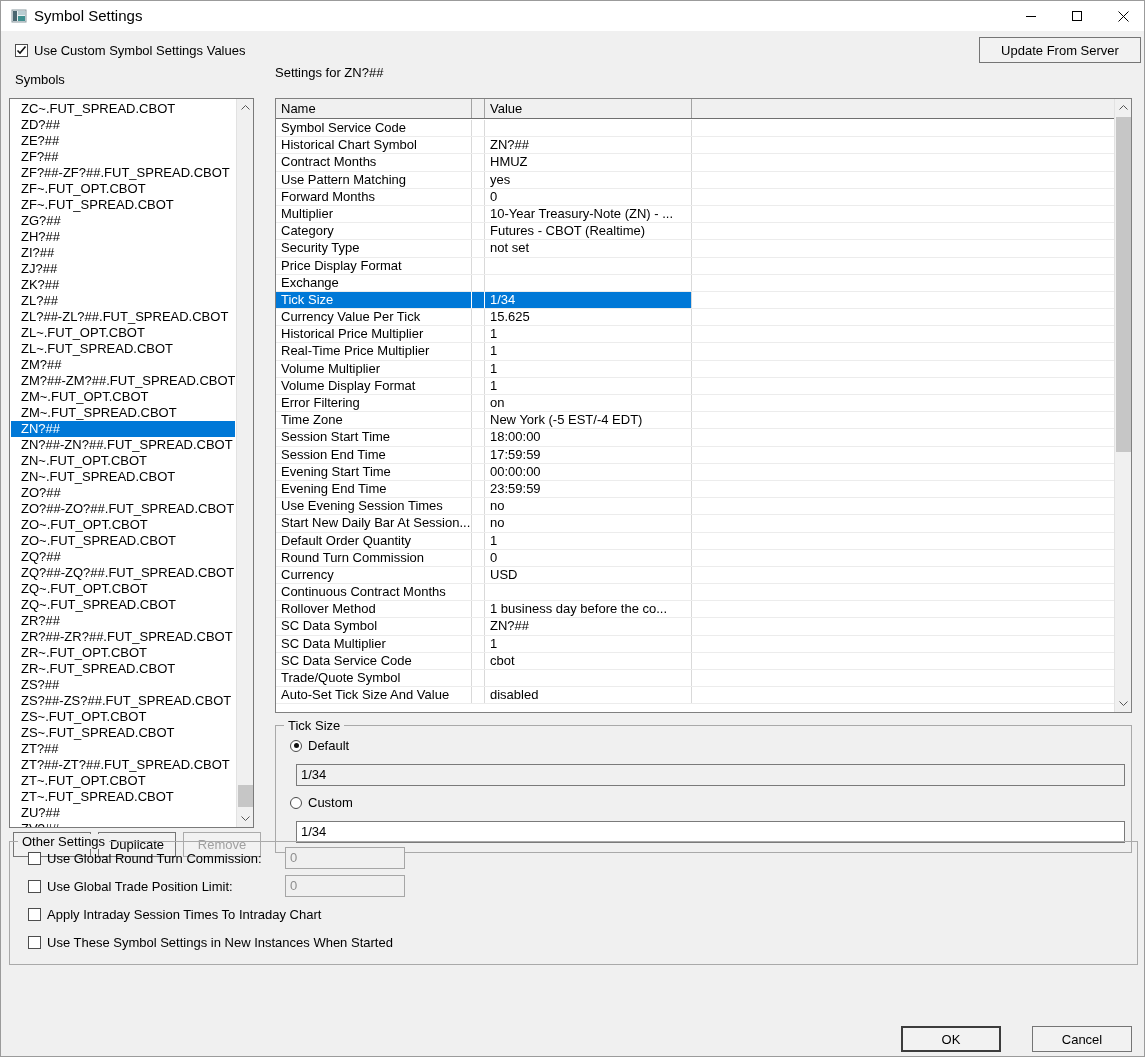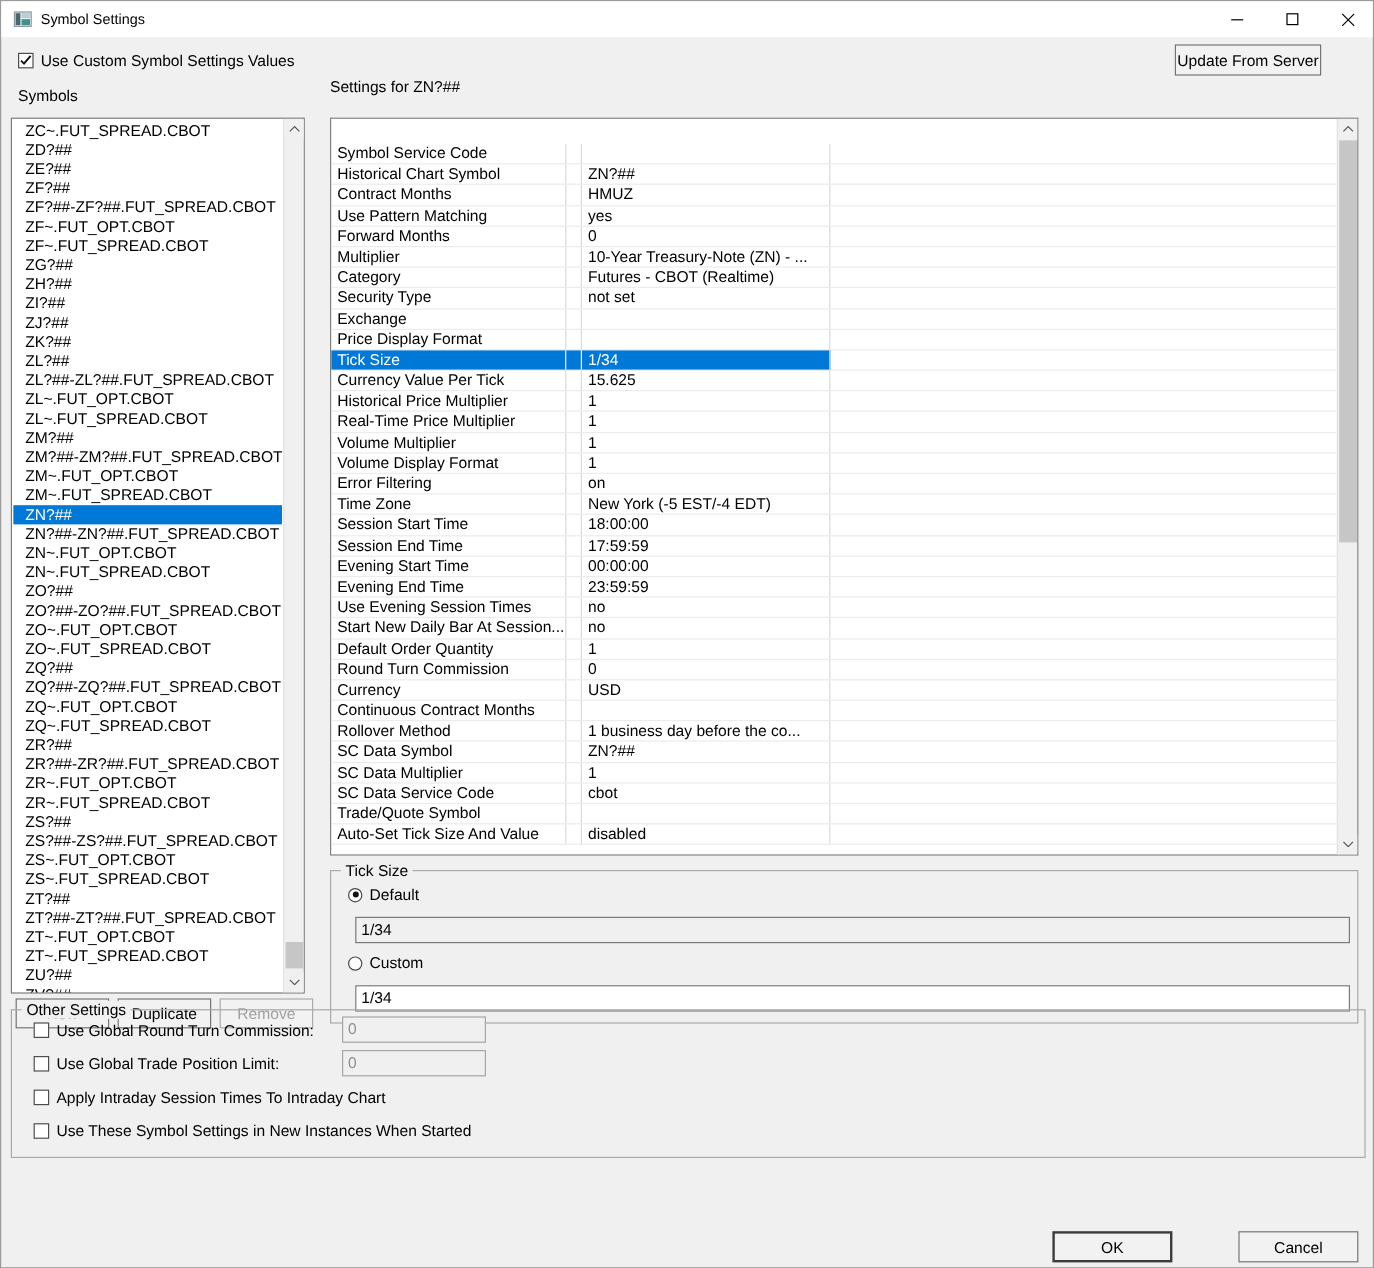--- a/index.html
+++ b/index.html
@@ -6,21 +6,21 @@
   html,body { background:#cfcfcf; }
   .window {
     position:relative; width:1145px; height:1057px;
     background:#f0f0f0; border:1px solid #9b9b9b;
     font-family:"Liberation Sans", sans-serif; font-size:13px; color:#000;
     overflow:hidden;
   }
   
   .titlebar { position:absolute; left:0; top:0; width:100%; height:30px; background:#ffffff; }
   .app-icon { position:absolute; left:10px; top:7px; width:16px; height:16px; }
-  .title-text { position:absolute; left:33px; top:0; line-height:30px; font-size:12px; }
+  .title-text { position:absolute; left:33px; top:0; line-height:30px; font-size:15px; }
   .capbtn { position:absolute; top:0; width:46px; height:30px; display:flex; align-items:center; justify-content:center; }
   .capbtn.min { left:1007px; } .capbtn.max { left:1053px; } .capbtn.close { left:1099px; }
   .glyph-min { width:10px; height:1px; background:#000; }
   .glyph-max { width:10px; height:10px; border:1px solid #000; }
   
   .btn {
     position:absolute; background:#f2f2f2; border:1px solid #757575;
     display:flex; align-items:center; justify-content:center; font-size:13px;
   }
   .btn.disabled { border-color:#ababab; color:#a0a0a0; }
@@ -94,21 +94,21 @@
 
   <div class="checkrow" style="left:14px; top:42px;">
     <span class="cbox">
       <svg width="11" height="11" viewBox="0 0 11 11">
           <path d="M1.5 5.5 L4 8 L9.5 1.5" stroke="#111" stroke-width="1.6" fill="none"></path>
         </svg>
     </span>
     <span class="label">Use Custom Symbol Settings Values</span>
   </div>
 
-  <div class="btn" style="left:978px; top:36px; width:122px; height:26px;">Update From Server</div>
+  <div class="btn" style="left:978px; top:36px; width:162px; height:26px;">Update From Server</div>
 
   <div class="label" style="position:absolute; left:14px; top:71px;">Symbols</div>
   <div class="label" style="position:absolute; left:274px; top:64px;">Settings for ZN?##</div>
 
   <div class="symlist">
     <div class="symlist-inner">
 
         <div class="litem">ZC~.FUT_SPREAD.CBOT</div>
 
         <div class="litem">ZD?##</div>
@@ -214,20 +214,26 @@
           </svg>
       </div>
     </div>
   </div>
 
   <div class="btn" style="left:12px;  top:831px; width:78px; height:25px;">New</div>
   <div class="btn" style="left:97px;  top:831px; width:78px; height:25px;">Duplicate</div>
   <div class="btn disabled" style="left:182px; top:831px; width:78px; height:25px;">Remove</div>
 
   <div class="stable">
+    <div class="thead">
+      <div class="hc c-name">Name</div>
+      <div class="hc c-gap"></div>
+      <div class="hc c-val">Value</div>
+      <div class="hc c-fill" style="border-right:none;"></div>
+    </div>
     <div class="tbody">
 
         <div class="trow">
           <div class="tc c-name">Symbol Service Code</div>
           <div class="tc c-gap"></div>
           <div class="tc c-val"></div>
           <div class="tc c-fill"></div>
         </div>
 
         <div class="trow">
@@ -274,28 +280,28 @@
 
         <div class="trow">
           <div class="tc c-name">Security Type</div>
           <div class="tc c-gap"></div>
           <div class="tc c-val">not set</div>
           <div class="tc c-fill"></div>
         </div>
 
 
         <div class="trow">
+          <div class="tc c-name">Price Display Format</div>
+          <div class="tc c-gap"></div>
+          <div class="tc c-val"></div>
+          <div class="tc c-fill"></div>
+        </div>
+
+        <div class="trow">
           <div class="tc c-name">Exchange</div>
-          <div class="tc c-gap"></div>
-          <div class="tc c-val"></div>
-          <div class="tc c-fill"></div>
-        </div>
-
-        <div class="trow">
-          <div class="tc c-name">Price Display Format</div>
           <div class="tc c-gap"></div>
           <div class="tc c-val"></div>
           <div class="tc c-fill"></div>
         </div>
 
         <div class="trow selected">
           <div class="tc c-name">Tick Size</div>
           <div class="tc c-gap"></div>
           <div class="tc c-val">1/34</div>
           <div class="tc c-fill"></div>
@@ -512,16 +518,16 @@
       <span class="cbox"></span>
       <span class="label">Apply Intraday Session Times To Intraday Chart</span>
     </div>
 
     <div class="checkrow" style="left:18px; top:93px;">
       <span class="cbox"></span>
       <span class="label">Use These Symbol Settings in New Instances When Started</span>
     </div>
   </div>
 
-  <div class="btn default footer-btn" style="left:876px; top:1025px;">OK</div>
+  <div class="btn default footer-btn" style="left:900px; top:1025px;">OK</div>
   <div class="btn footer-btn" style="left:1031px; top:1025px;">Cancel</div>
 
 </div>
 
 </body></html>

